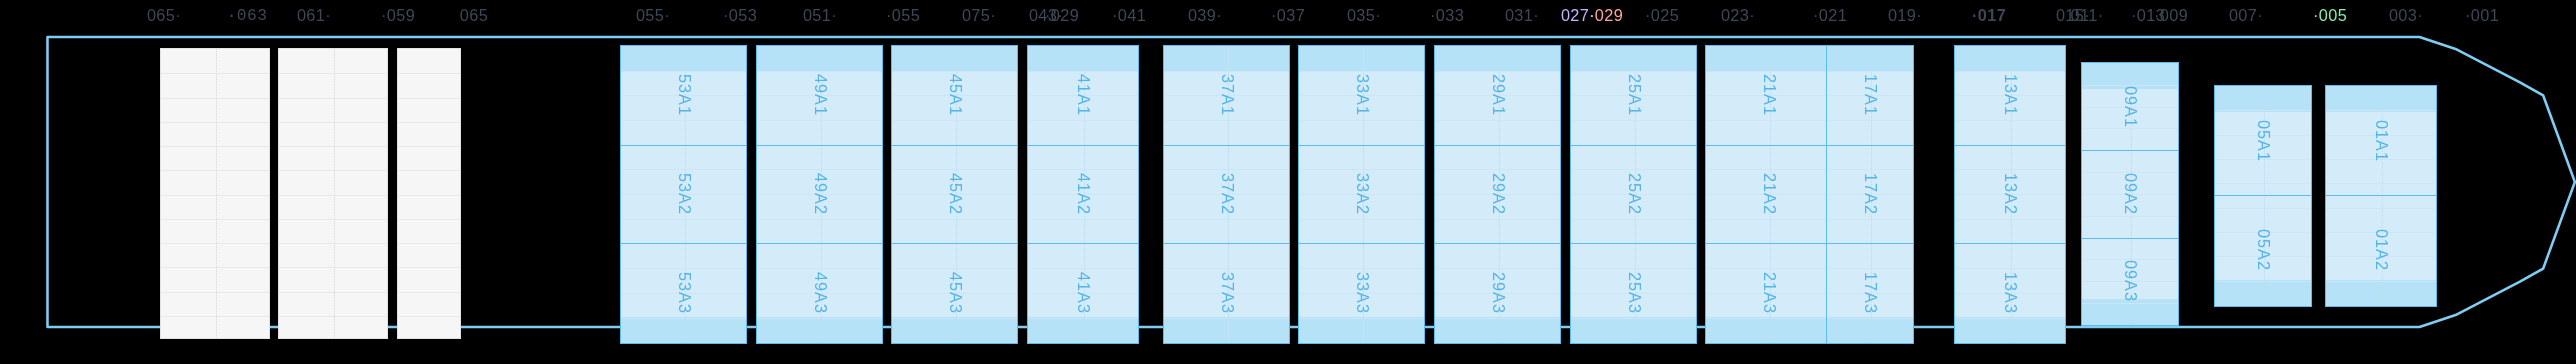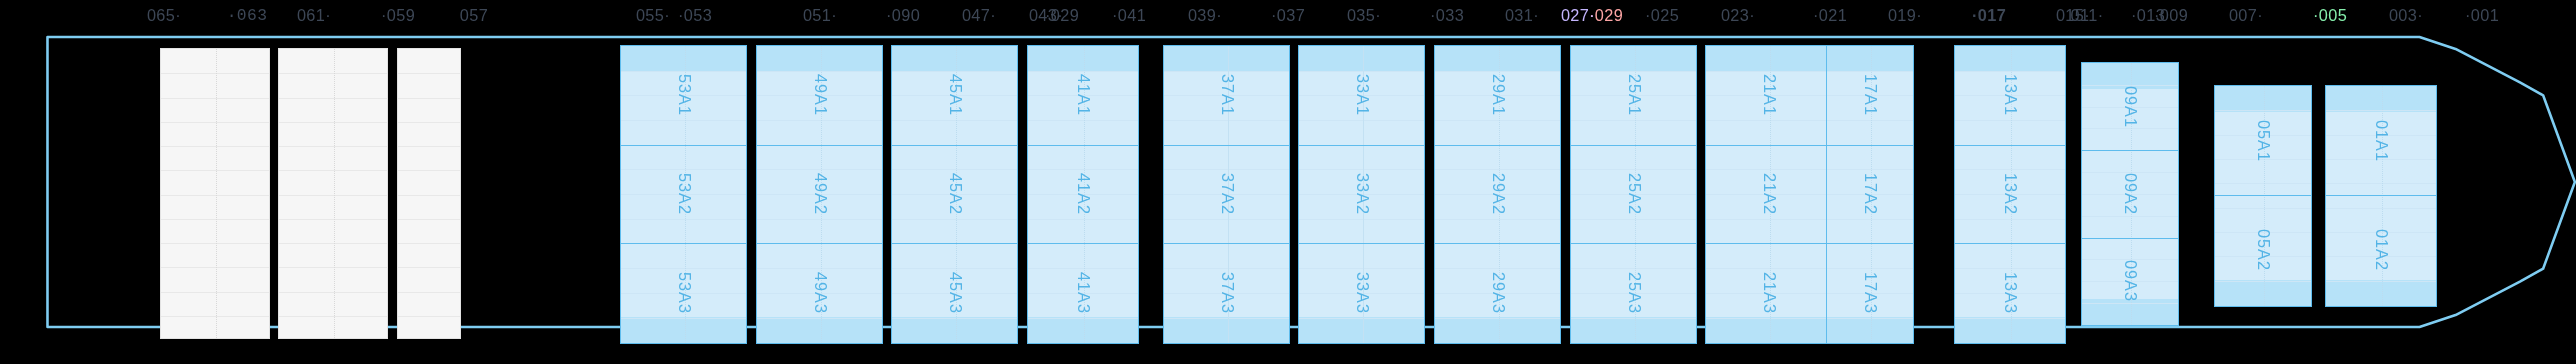--- a/index.html
+++ b/index.html
@@ -90,26 +90,26 @@
 </head>
 <body>
 
 <div id="stage">
 
   <div id="ruler">
       <div class="bay-tick" style="left: 164px; color: rgb(61, 71, 86);">065·</div>
       <div class="bay-tick" style="left: 247px; color: rgb(61, 71, 86); font-family: Liberation Mono, monospace;">·063</div>
       <div class="bay-tick" style="left: 314px; color: rgb(61, 71, 86);">061·</div>
       <div class="bay-tick" style="left: 398px; color: rgb(61, 71, 86);">·059</div>
-      <div class="bay-tick" style="left: 474px; color: rgb(61, 71, 86);">057</div>
+      <div class="bay-tick" style="left: 474px; color: rgb(61, 71, 86);">065</div>
       <div class="bay-tick" style="left: 653px; color: rgb(61, 71, 86);">055·</div>
-      <div class="bay-tick" style="left: 695px; color: rgb(61, 71, 86);">·053</div>
+      <div class="bay-tick" style="left: 740px; color: rgb(61, 71, 86);">·053</div>
       <div class="bay-tick" style="left: 820px; color: rgb(61, 71, 86);">051·</div>
-      <div class="bay-tick" style="left: 903px; color: rgb(61, 71, 86);">·090</div>
-      <div class="bay-tick" style="left: 979px; color: rgb(61, 71, 86);">047·</div>
+      <div class="bay-tick" style="left: 903px; color: rgb(61, 71, 86);">·055</div>
+      <div class="bay-tick" style="left: 979px; color: rgb(61, 71, 86);">075·</div>
       <div class="bay-tick" style="left: 1062px; color: rgb(61, 71, 86);">·029</div>
       <div class="bay-tick" style="left: 1046px; color: rgb(61, 71, 86);">043·</div>
       <div class="bay-tick" style="left: 1129px; color: rgb(61, 71, 86);">·041</div>
       <div class="bay-tick" style="left: 1205px; color: rgb(61, 71, 86);">039·</div>
       <div class="bay-tick" style="left: 1288px; color: rgb(61, 71, 86);">·037</div>
       <div class="bay-tick" style="left: 1364px; color: rgb(61, 71, 86);">035·</div>
       <div class="bay-tick" style="left: 1447px; color: rgb(61, 71, 86);">·033</div>
       <div class="bay-tick" style="left: 1522px; color: rgb(61, 71, 86);">031·</div>
       <div class="bay-tick" style="left: 1606px; color: #fca5a5;">·029</div>
       <div class="bay-tick" style="left: 1578px; color: #c4b5fd;">027·</div>

